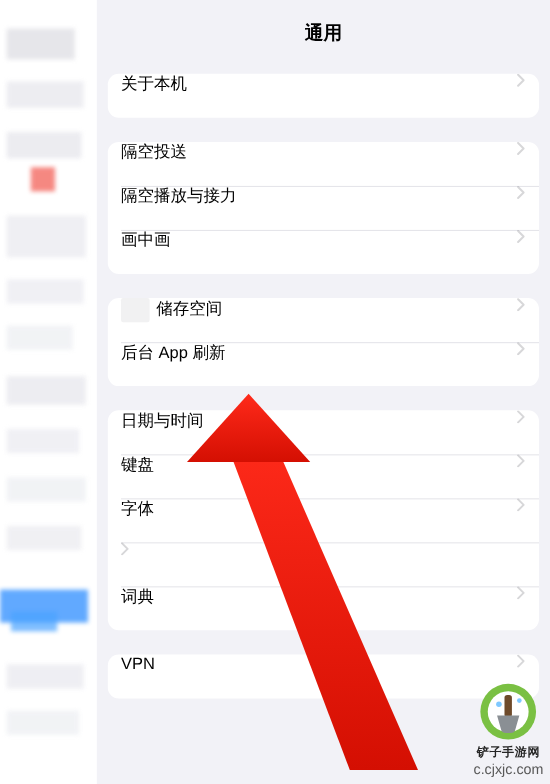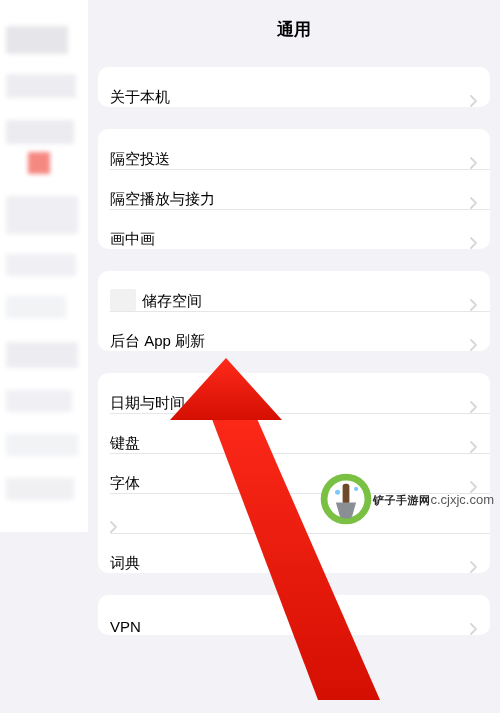--- a/index.html
+++ b/index.html
@@ -9,21 +9,21 @@
     height: 713px;
     overflow: hidden;
     font-family: -apple-system, "PingFang SC", "Helvetica Neue", Arial, sans-serif;
     background: #f2f2f7;
     position: relative;
   }
 
   .root {
     display: flex;
     width: 500px;
-    height: 532px;
+    height: 713px;
     position: relative;
   }
 
   .sidebar {
     width: 88px;
     height: 100%;
     background: #ffffff;
     position: relative;
     overflow: hidden;
   }
@@ -60,21 +60,21 @@
   .group {
     background: #ffffff;
     border-radius: 10px;
     margin-top: 22px;
     overflow: hidden;
   }
   .group.first { margin-top: 8px; }
 
   .row {
     display: flex;
-    align-items: flex-end;
+    align-items: flex-start;
     height: 40px;
     padding: 0 12px;
     position: relative;
     cursor: default;
   }
 
   .row + .row::before {
     content: "";
     position: absolute;
     left: 12px;
@@ -113,21 +113,21 @@
     height: 713px;
     pointer-events: none;
   }
 
   
   .watermark {
     position: absolute;
     right: 6px;
     bottom: 6px;
     display: flex;
-    flex-direction: row;
+    flex-direction: column;
     align-items: center;
     pointer-events: none;
   }
   .wm-logo {
     width: 54px;
     height: 54px;
   }
   .wm-text {
     font-size: 11px;
     font-weight: 600;

